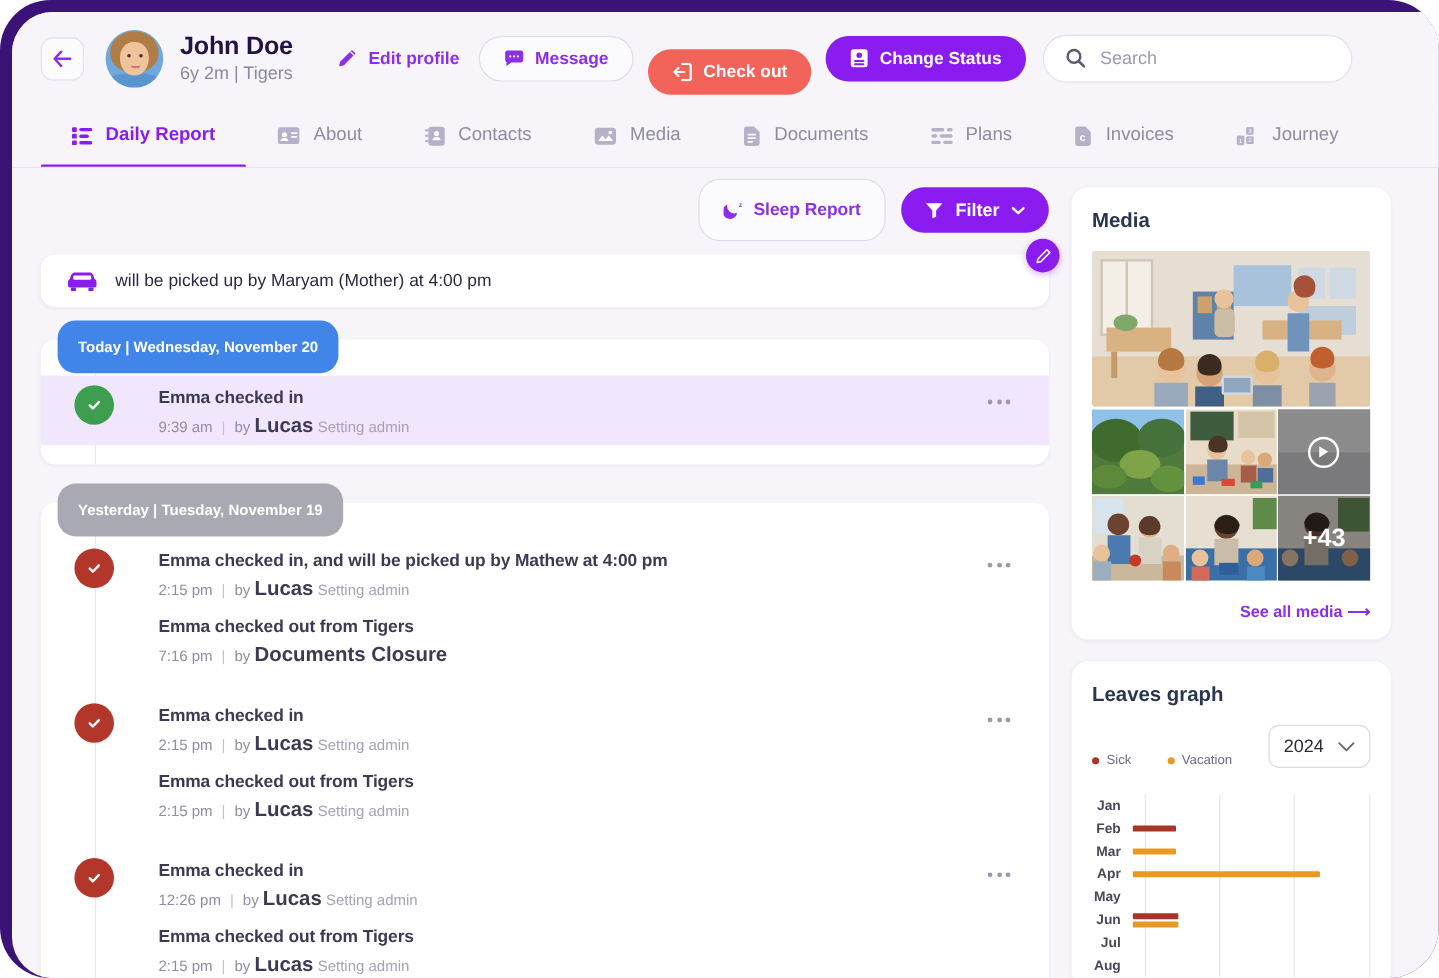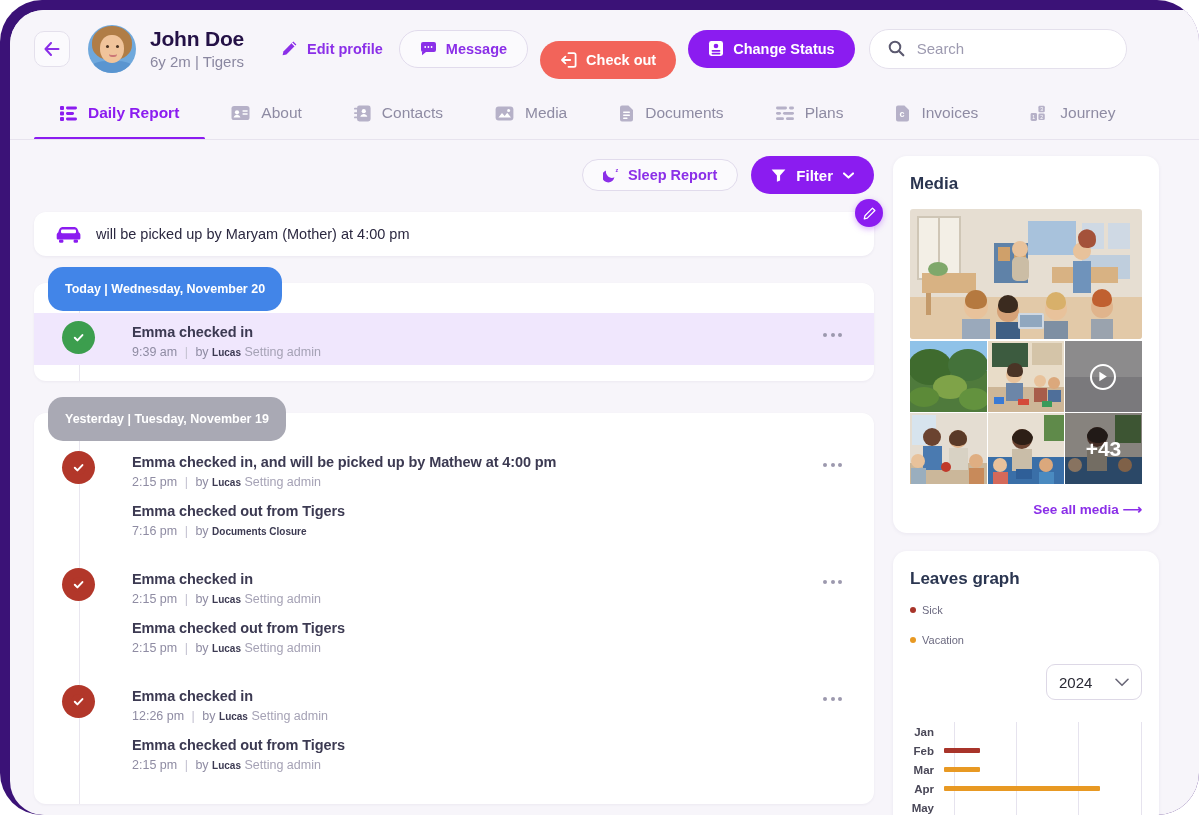--- a/index.html
+++ b/index.html
@@ -118,21 +118,21 @@
   }
   .left-col { width: 840px; flex: none; position: relative; }
   .right-col { width: 266px; flex: none; }
 
   .toolbar {
     display: flex; justify-content: flex-end; align-items: center;
     gap: 13px; height: 38px; margin-bottom: 18px;
   }
   .sleep-pill {
     display: flex; align-items: center; gap: 9px;
-    height: 32px; padding: 0 20px; border-radius: 18px;
+    height: 52px; padding: 0 20px; border-radius: 18px;
     border: 1px solid #e1dbec; background: #fbfafd;
     color: #8b2fe8; font-size: 14.5px; font-weight: bold; cursor: pointer;
   }
   .filter-pill {
     display: flex; align-items: center; gap: 10px;
     height: 38px; padding: 0 20px; border-radius: 19px;
     background: #8b1cf0; color: #fff;
     font-size: 15px; font-weight: bold; cursor: pointer;
   }
 
@@ -182,21 +182,21 @@
     position: absolute; left: 28px; top: 8px;
     width: 33px; height: 33px; border-radius: 50%;
     display: flex; align-items: center; justify-content: center;
     z-index: 2; flex: none;
   }
   .ev-dot.green { background: #3c9e4e; }
   .ev-dot.red { background: #b2372a; }
   .ev-body { margin-left: 98px; padding-top: 5px; flex: 1; }
   .ev-title { font-size: 14.5px; font-weight: bold; color: #3c3a52; letter-spacing: -0.1px; }
   .ev-meta { font-size: 12.5px; color: #8f8ca3; margin-top: 5px; }
-  .ev-meta .who { color: #3c3a52; font-weight: bold; font-size: 10px; }
+  .ev-meta .who { color: #3c3a52; font-weight: bold; font-size: 17px; }
   .ev-meta .sep { color: #c3c0d0; margin: 0 4px; }
   .ev-meta .role { color: #a5a2b5; }
   .ev-sub { margin-top: 14px; }
   .ev-dots {
     position: absolute; right: 28px; top: 16px;
     display: flex; gap: 3.5px; cursor: pointer; padding: 4px;
   }
   .ev-dots i { width: 4px; height: 4px; border-radius: 50%; background: #9c99ae; display: block; }
 
   
@@ -220,21 +220,21 @@
   }
   .more-badge {
     position: absolute; inset: 0; display: flex; align-items: center; justify-content: center;
     background: rgba(20,20,25,0.45); color: #fff; font-size: 21px; font-weight: bold;
   }
   .see-all {
     text-align: right; margin-top: 17px;
     font-size: 13.5px; font-weight: bold; color: #8b2fe8; cursor: pointer;
   }
 
-  .legend-row { display: flex; align-items: flex-start; gap: 18px; margin-bottom: 4px; flex-direction: column; }
+  .legend-row { display: flex; align-items: flex-end; gap: 30px; margin-bottom: 4px; }
   .legend { display: flex; align-items: center; gap: 6px; font-size: 11px; color: #6c6a80; }
   .legend .sw { width: 6px; height: 6px; border-radius: 50%; }
   .year-select {
     margin-left: auto;
     width: 96px; height: 36px; border: 1px solid #ddd8e6; border-radius: 9px;
     display: flex; align-items: center; justify-content: space-between;
     padding: 0 12px; font-size: 15px; color: #2a2a35; cursor: pointer; background: #fff;
   }
 
   .graph { margin-top: 22px; position: relative; }

